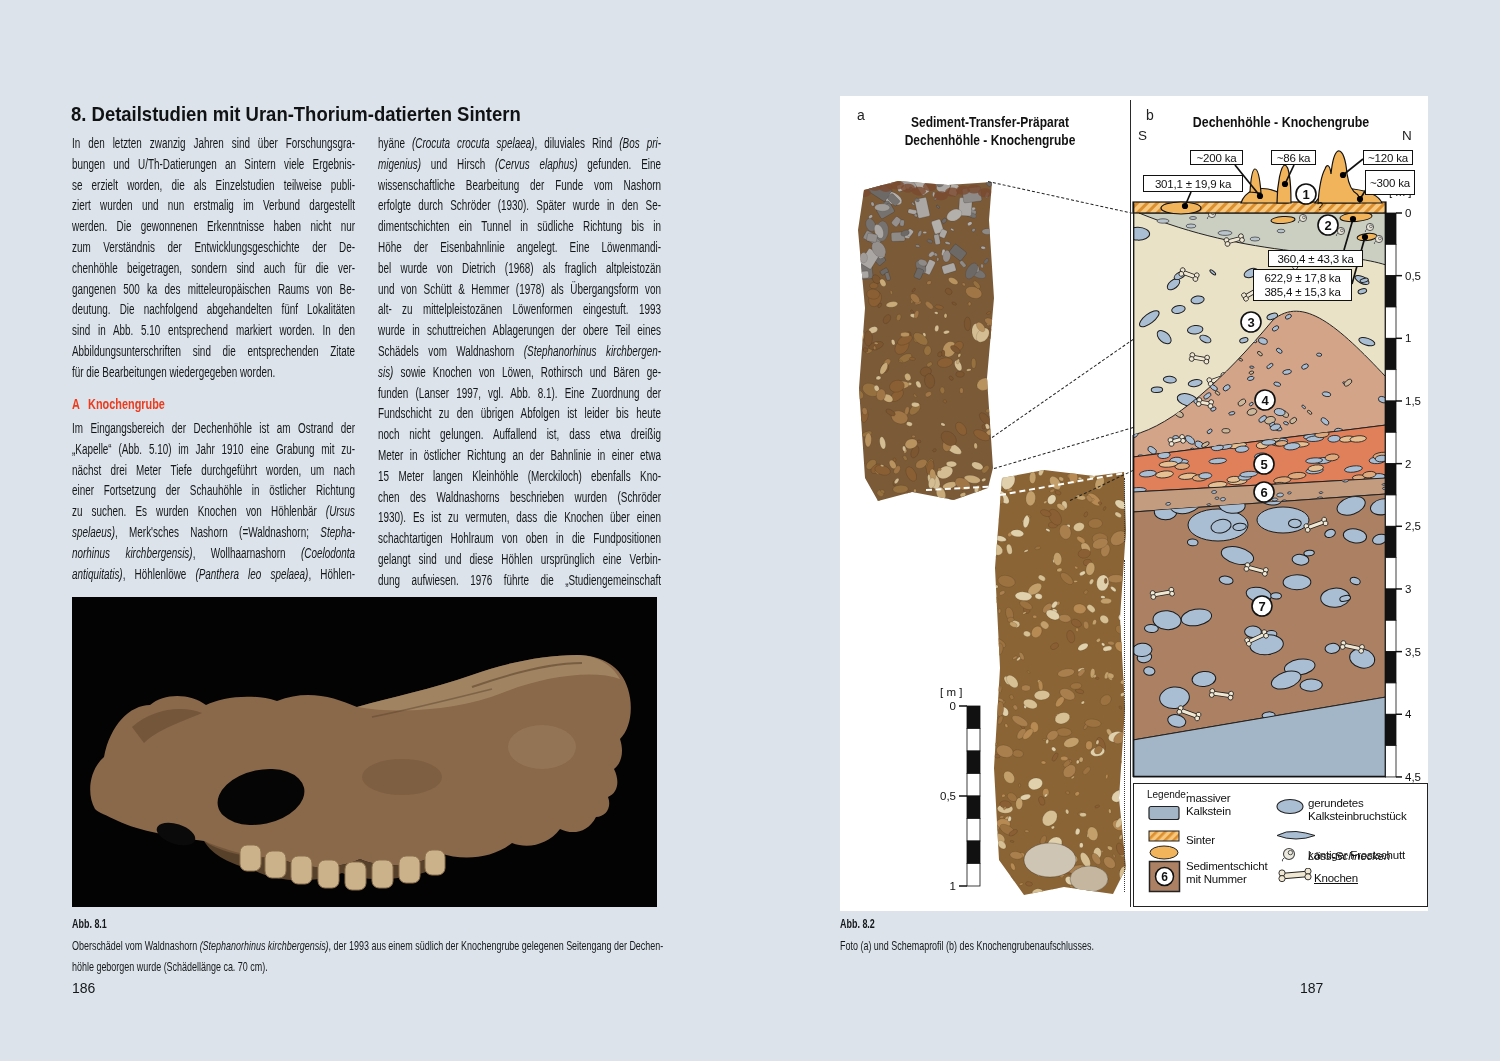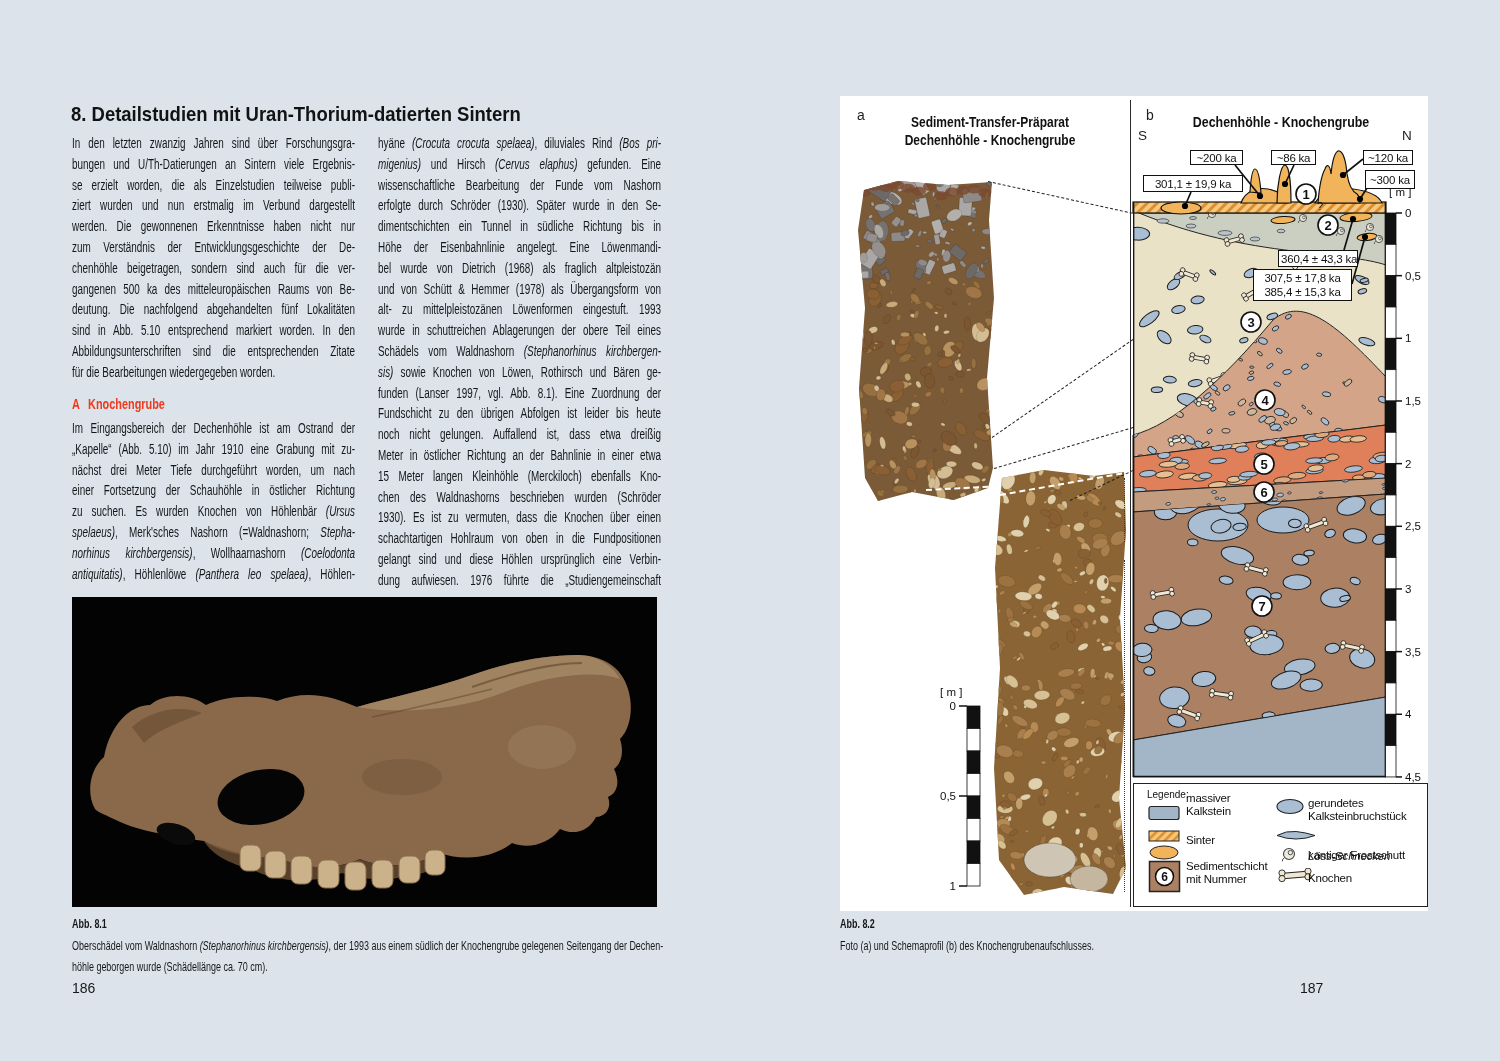--- a/index.html
+++ b/index.html
@@ -833,21 +833,21 @@
           <div>Löss-Schnecken</div>
         </div>
         <div class="legicon" style="left: 142px; top: 84px;"><svg width="40" height="15">
             <line x1="7" y1="8" x2="31" y2="6" stroke="#222" stroke-width="6.4" stroke-linecap="round"></line>
             <line x1="7" y1="8" x2="31" y2="6" stroke="#f0e7d2" stroke-width="4.4" stroke-linecap="round"></line>
             <circle cx="6" cy="5" r="3.1" fill="#f0e7d2" stroke="#222" stroke-width="0.9"></circle>
             <circle cx="6" cy="10.6" r="3.1" fill="#f0e7d2" stroke="#222" stroke-width="0.9"></circle>
             <circle cx="32" cy="3.2" r="3.1" fill="#f0e7d2" stroke="#222" stroke-width="0.9"></circle>
             <circle cx="32" cy="8.8" r="3.1" fill="#f0e7d2" stroke="#222" stroke-width="0.9"></circle>
           </svg></div>
-        <div class="leglabel" style="left: 174px; top: 88px;">
+        <div class="leglabel" style="left: 180px; top: 88px; text-decoration: underline;">
           <div>Knochen</div>
         </div>
       </div>
   </div>
 <svg viewBox="0 0 295 642" width="295" height="642" style="position:absolute;left:293px;top:40px;overflow:visible">
       <defs>
         <pattern id="hb" width="7" height="7" patternUnits="userSpaceOnUse" patternTransform="rotate(45)">
           <rect width="7" height="7" fill="#f6c77c"></rect>
           <rect width="3" height="7" fill="#dc8f2f"></rect>
         </pattern>
@@ -1436,24 +1436,24 @@
       <line x1="263" y1="578.28" x2="269" y2="578.28" stroke="#111" stroke-width="1.5"></line>
       <text x="272" y="582.28" font-size="11.5" fill="#111">4</text>
       <line x1="263" y1="640.9399999999999" x2="269" y2="640.9399999999999" stroke="#111" stroke-width="1.5"></line>
       <text x="272" y="644.9399999999999" font-size="11.5" fill="#111">4,5</text>
       <text x="256" y="60" font-size="11.5" fill="#111">[ m ]</text>
     </svg>
     <div class="datebox" style="left: 303px; top: 79px; width: 100px; height: 17px;">301,1 ± 19,9 ka</div>
     <div class="datebox" style="left: 350px; top: 54px; width: 53px; height: 15px;">~200 ka</div>
     <div class="datebox" style="left: 431px; top: 54px; width: 45px; height: 15px;">~86 ka</div>
     <div class="datebox" style="left: 523px; top: 54px; width: 50px; height: 15px;">~120 ka</div>
-    <div class="datebox" style="left: 525px; top: 74px; width: 50px; height: 19px; text-align: center;">~300 ka</div>
-    <div class="datebox" style="left: 438px; top: 154px; width: 80px; height: 17px;">360,4 ± 43,3 ka</div>
+    <div class="datebox" style="left: 525px; top: 74px; width: 50px; height: 25px; text-align: center;">~300 ka</div>
+    <div class="datebox" style="left: 428px; top: 154px; width: 95px; height: 17px;">360,4 ± 43,3 ka</div>
     <div class="datebox" style="left: 413px; top: 173px; width: 99px; height: 32px;">
-      <div>307,5 ± 17,8 ka</div>
+      <div>622,9 ± 17,8 ka</div>
       <div>385,4 ± 15,3 ka</div>
     </div>
   </div>
 
 <div id="cap82" class="caption" style="left:840px;top:913px">
   <div class="caplabel">Abb. 8.2</div>
   <div class="capline">Foto (a) und Schemaprofil (b) des Knochengrubenaufschlusses.</div>
 </div>
 
 <div id="pagenum-r" class="pagenum">187</div>

